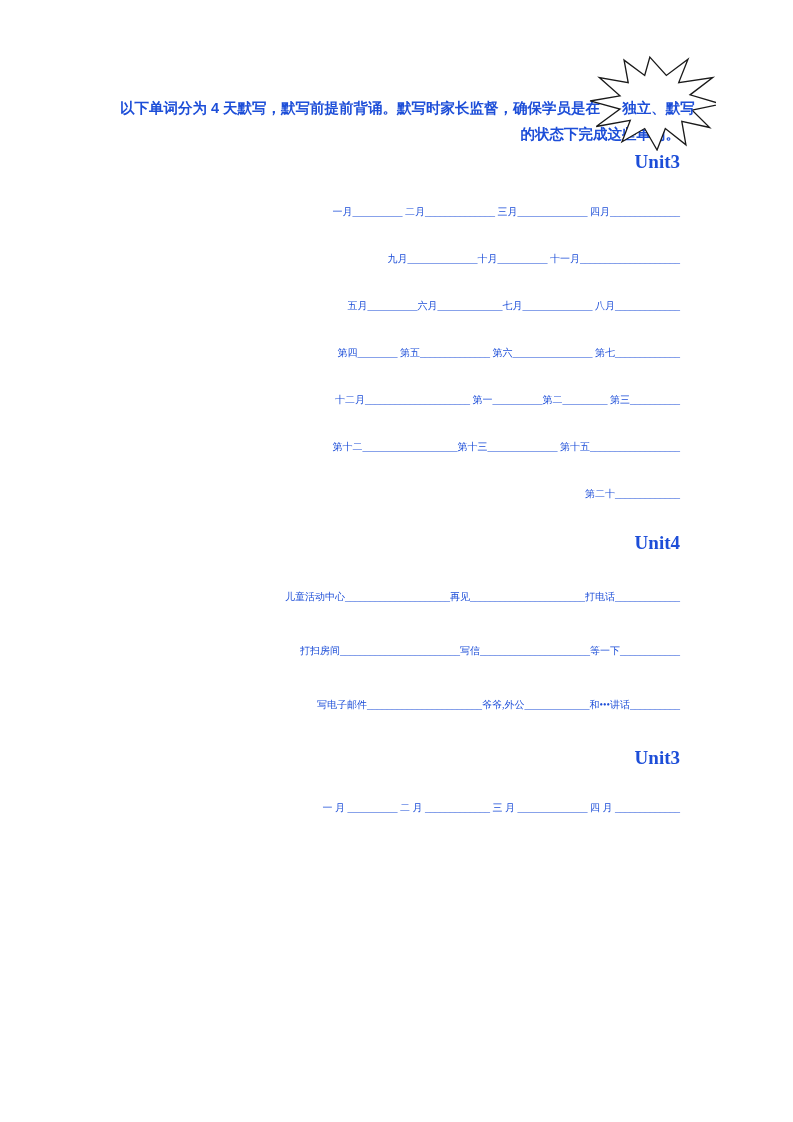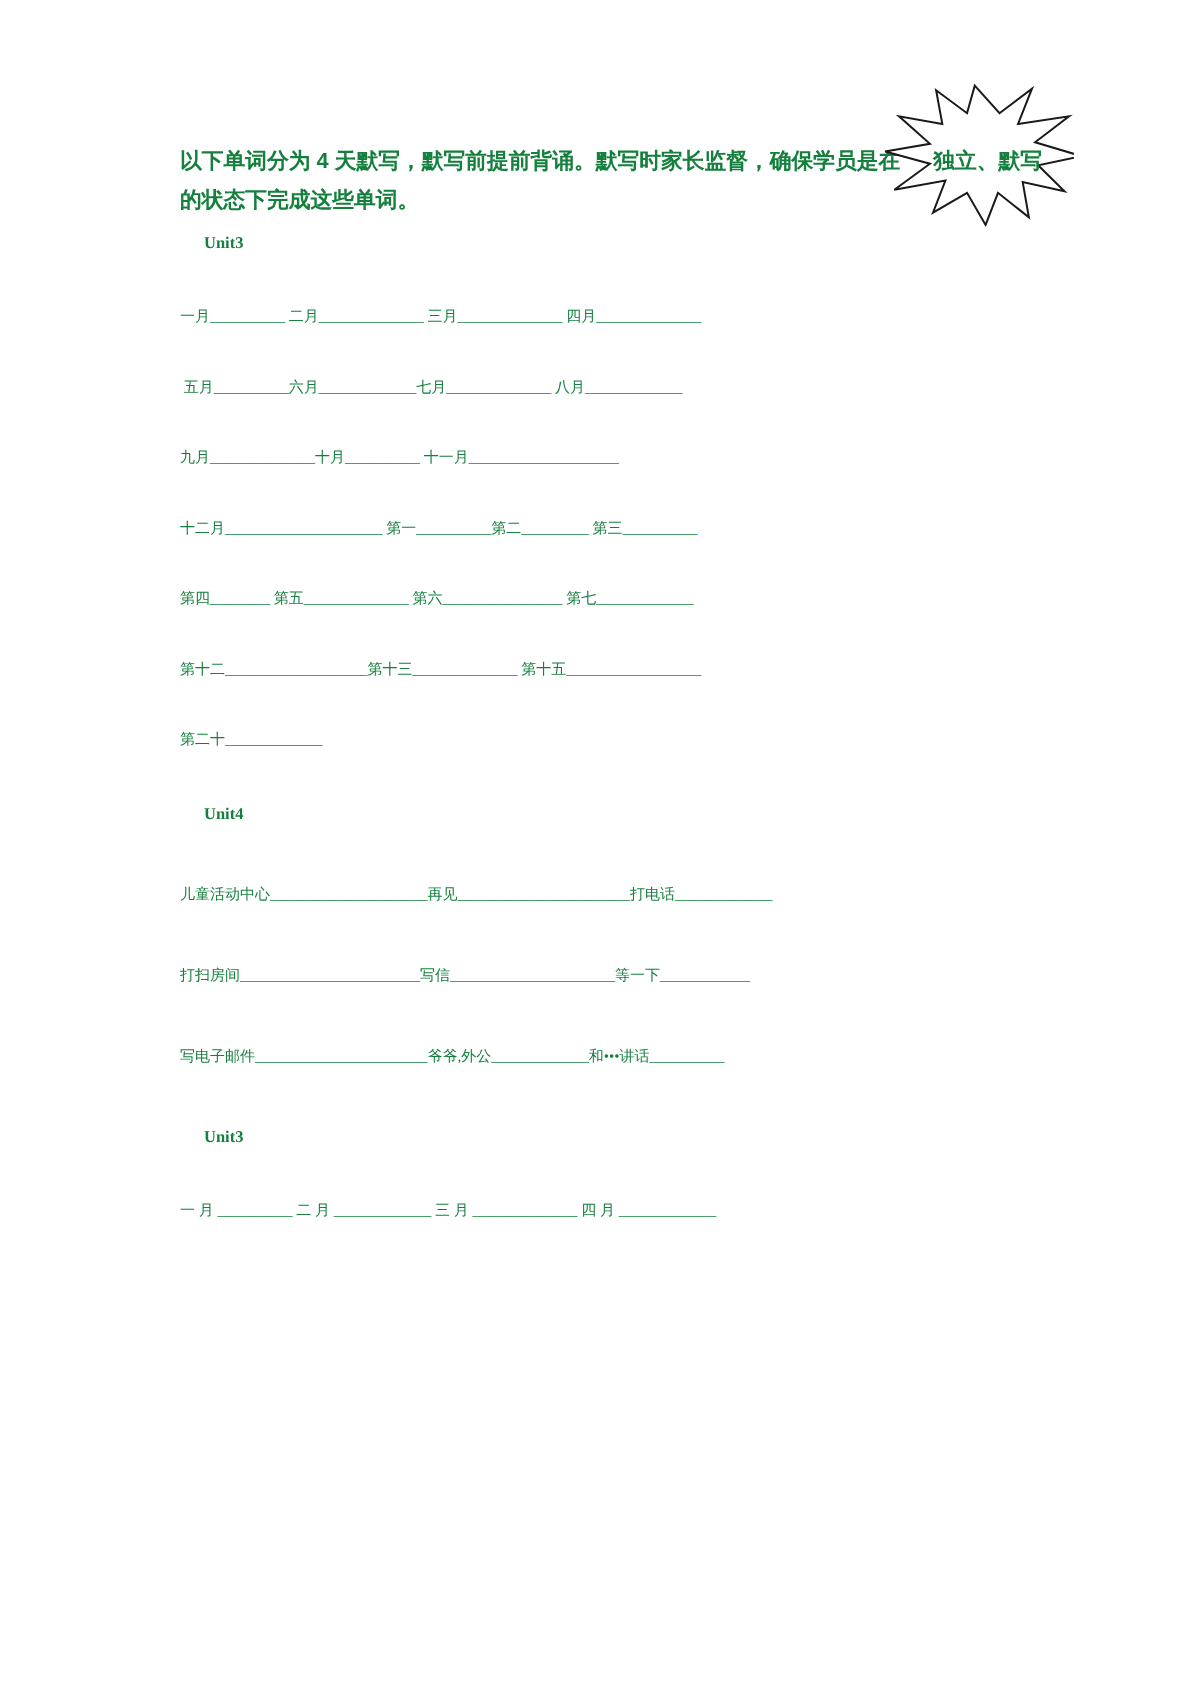--- a/index.html
+++ b/index.html
@@ -1,23 +1,24 @@
 <!DOCTYPE html>
 <html><head>
 <meta charset="utf-8">
 <style>
   html, body { margin: 0; padding: 0; background: #ffffff; }
   .page {
     position: relative;
     width: 716px;
     height: 1122px;
     background: #ffffff;
-    color: #15803d;
+    color: #1d4ed8;
     font-family: "Liberation Serif", "DejaVu Serif", serif;
     overflow: hidden;
+    text-align: right;
   }
   .content {
     position: absolute;
     left: 120px;
     top: 95px;
     width: 560px;
   }
   
   .intro {
     font-family: "Liberation Sans", "DejaVu Sans", sans-serif;
@@ -27,21 +28,21 @@
     position: relative;
   }
   .intro-line1 { white-space: nowrap; position: relative; }
   .hl { position: relative; display: inline-block; margin-left: 16px; padding: 0 6px; }
   .hl .hl-text { position: relative; z-index: 1; }
   .burst-svg { position: absolute; z-index: 0; pointer-events: none; }
   .burst-top { left: -28px; top: -42px; width: 134px; height: 98px; }
   
   .section-title {
     font-weight: 700;
-    font-size: 11px;
+    font-size: 19px;
     line-height: 20px;
     margin: 5px 0 5px 16px;
   }
   .rows { font-size: 10px; white-space: pre; }
   .rows .row { height: auto; }
   .sec-u3a .row { line-height: 25px; }
   .sec-u4a .row { line-height: 32px; }
   .sec-u3b .row { line-height: 25.5px; }
   .sec-u4a { margin-top: 6px; margin-bottom: 4px; }
 </style>
@@ -61,24 +62,24 @@
         </span>
       </div>
       <div class="intro-line2">
         <span>的状态下完成这些单词。</span>
       </div>
     </div>
 
     <div class="section-title">Unit3</div>
     <div class="rows sec-u3a">
       <div class="row">一月__________ 二月______________ 三月______________ 四月______________</div>
+      <div class="row">九月______________十月__________ 十一月____________________</div>
       <div class="row"> 五月__________六月_____________七月______________ 八月_____________</div>
-      <div class="row">九月______________十月__________ 十一月____________________</div>
+      <div class="row">第四________ 第五______________ 第六________________ 第七_____________</div>
       <div class="row">十二月_____________________ 第一__________第二_________ 第三__________</div>
-      <div class="row">第四________ 第五______________ 第六________________ 第七_____________</div>
       <div class="row">第十二___________________第十三______________ 第十五__________________</div>
       <div class="row">第二十_____________</div>
     </div>
 
     <div class="section-title">Unit4</div>
     <div class="rows sec-u4a">
       <div class="row">儿童活动中心_____________________再见_______________________打电话_____________</div>
       <div class="row">打扫房间________________________写信______________________等一下____________</div>
       <div class="row">写电子邮件_______________________爷爷,外公_____________和•••讲话__________</div>
     </div>

